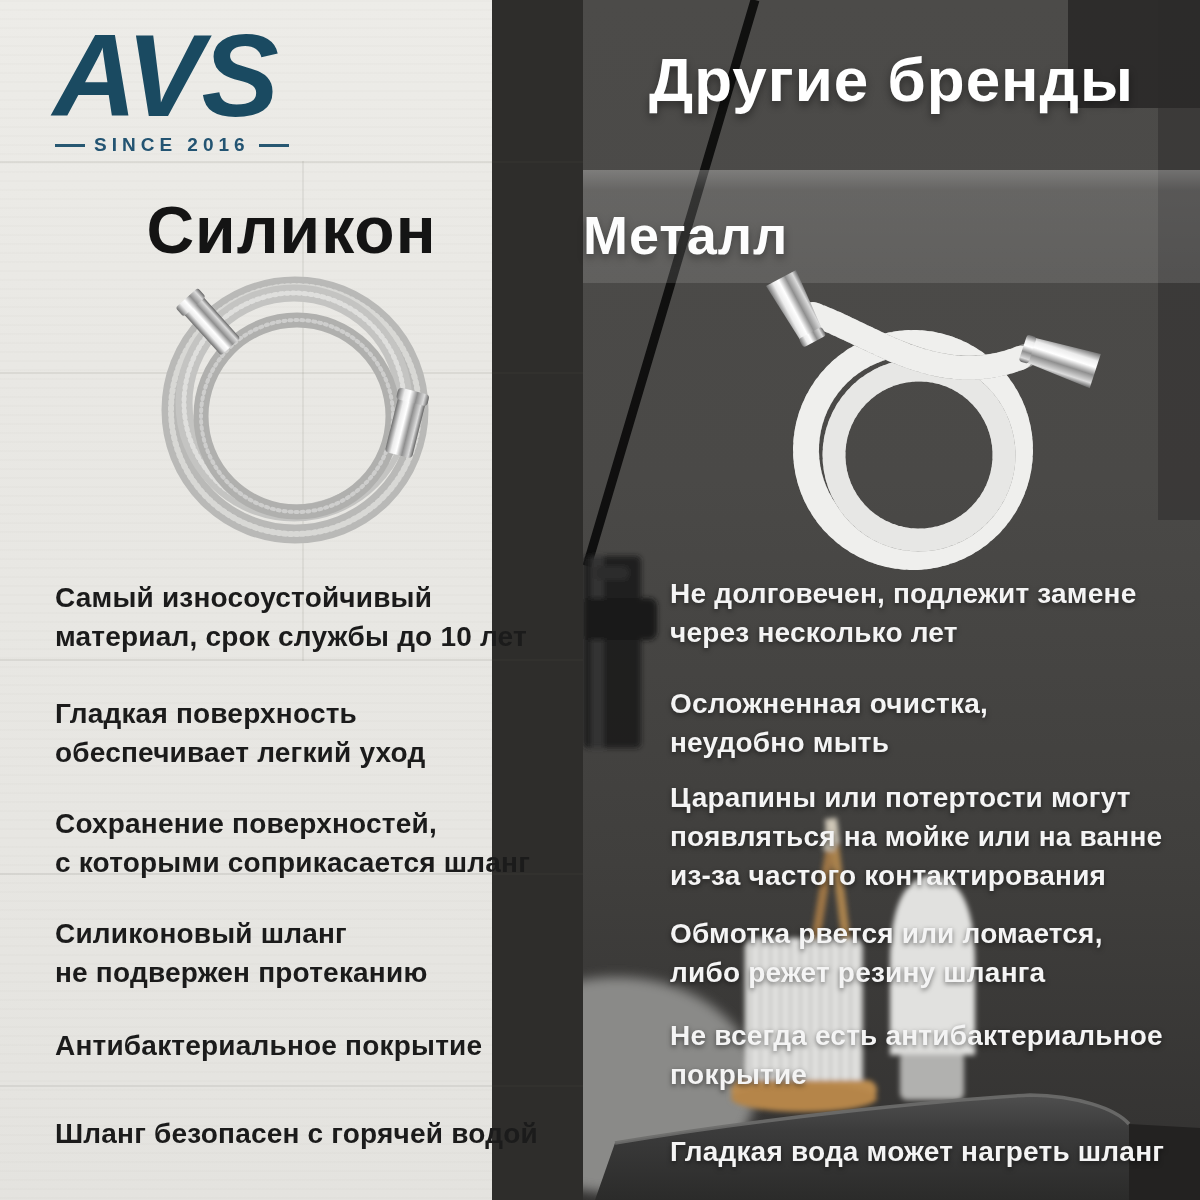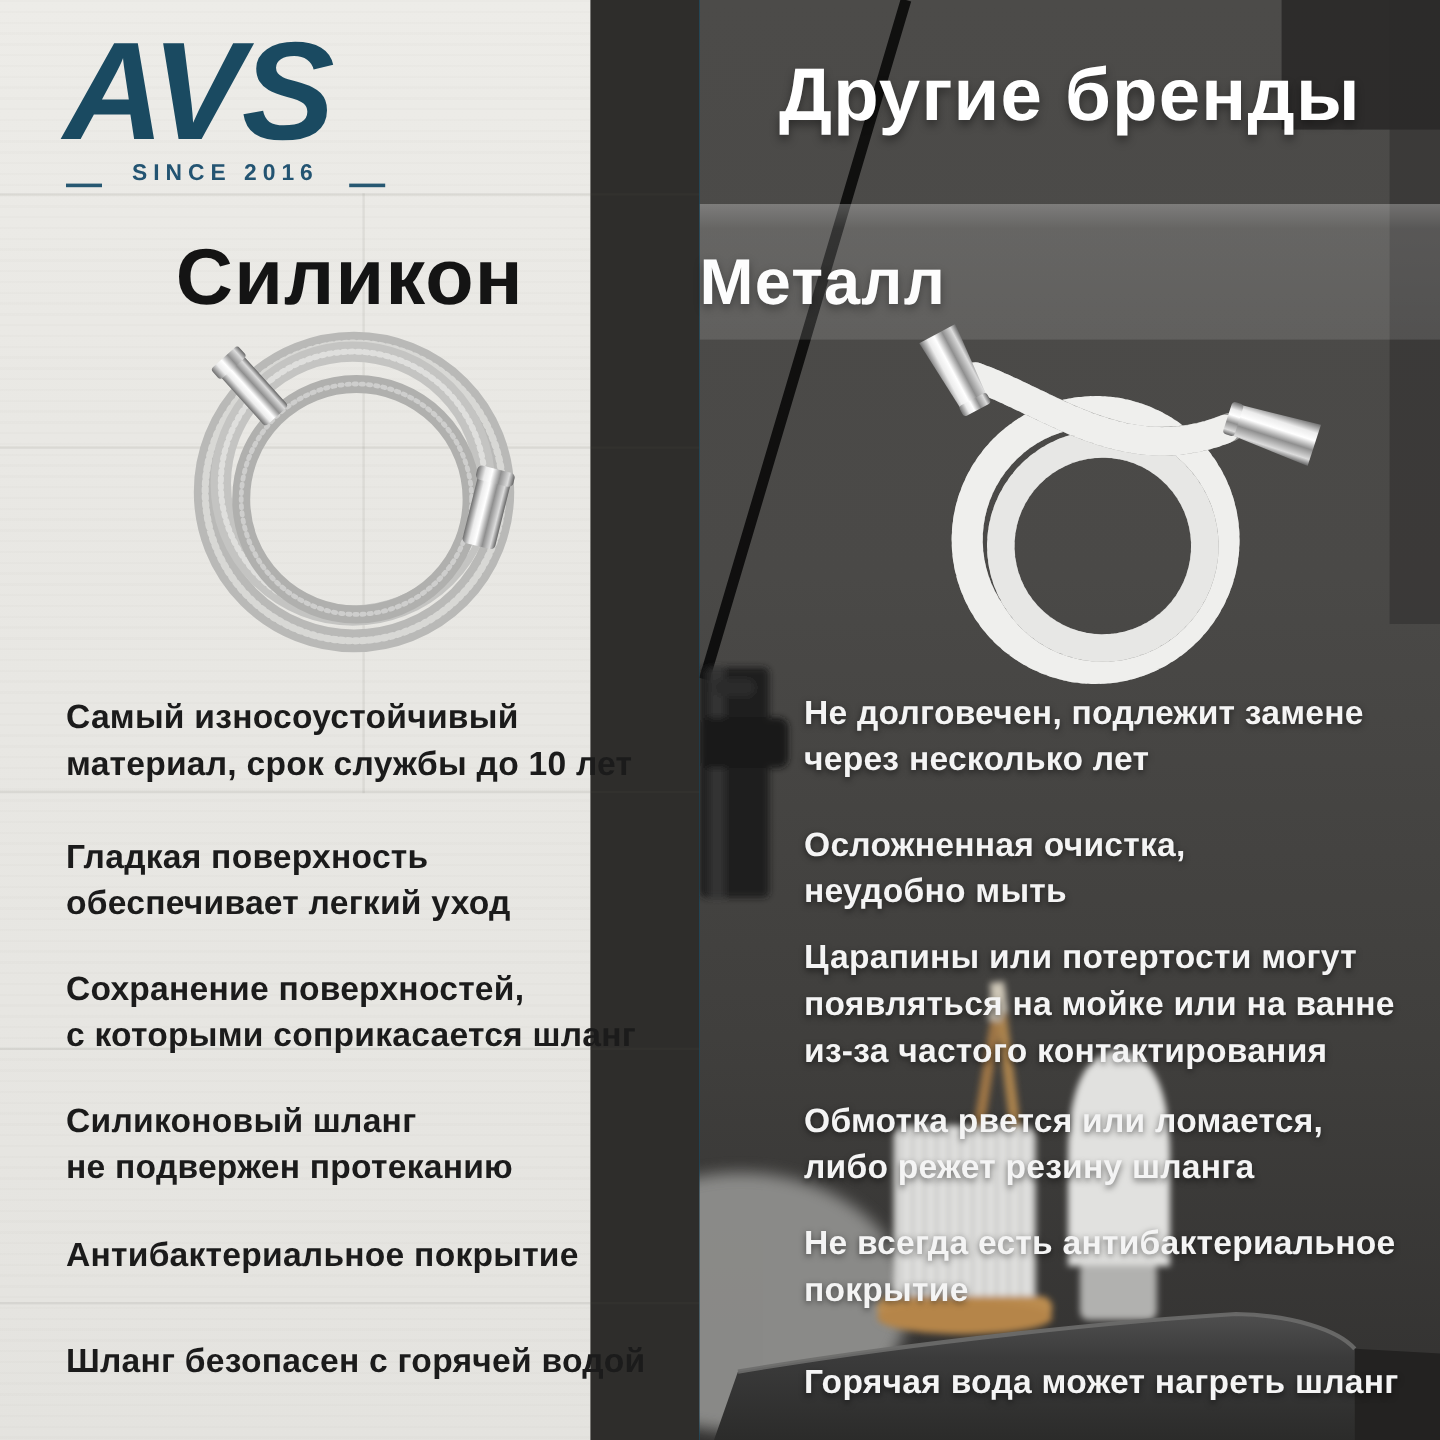--- a/index.html
+++ b/index.html
@@ -21,21 +21,21 @@
     position:absolute; inset:0;
     background:repeating-linear-gradient(180deg, rgba(120,115,105,.025) 0 2px, transparent 2px 9px);
   }
 
   .logo { position:absolute; left:53px; top:18px; width:260px; }
   .logo-text {
     font-style:italic; font-weight:700; font-size:116px; line-height:1.0;
     letter-spacing:-2px; color:#1a4a61;
   }
   .logo-tagline-row { position:absolute; left:2px; top:116px; width:250px;
-    display:flex; align-items:flex-end; gap:25px; }
+    display:flex; align-items:center; gap:9px; }
   .dash-line { width:30px; height:3px; background:#275872; flex:0 0 auto; }
   .logo-tagline { font-size:19px; font-weight:700; letter-spacing:5px; color:#235472; white-space:nowrap; }
 
   .silicone-title {
     position:absolute; left:0; top:192px; width:583px; text-align:center;
     font-size:66px; font-weight:700; color:#141414; letter-spacing:1px;
   }
 
   .hose-left-svg { position:absolute; left:108px; top:252px; }
 
@@ -249,14 +249,14 @@
 через несколько лет</div>
   <div class="drawback-item d3">Царапины или потертости могут
 появляться на мойке или на ванне
 из-за частого контактирования</div>
   <div class="drawback-item d2">Осложненная очистка,
 неудобно мыть</div>
   <div class="drawback-item d4">Обмотка рвется или ломается,
 либо режет резину шланга</div>
   <div class="drawback-item d5">Не всегда есть антибактериальное
 покрытие</div>
-  <div class="drawback-item d6">Горячая вода может нагреть шланг</div>
+  <div class="drawback-item d6">Гладкая вода может нагреть шланг</div>
 </div>
 
 </body></html>

